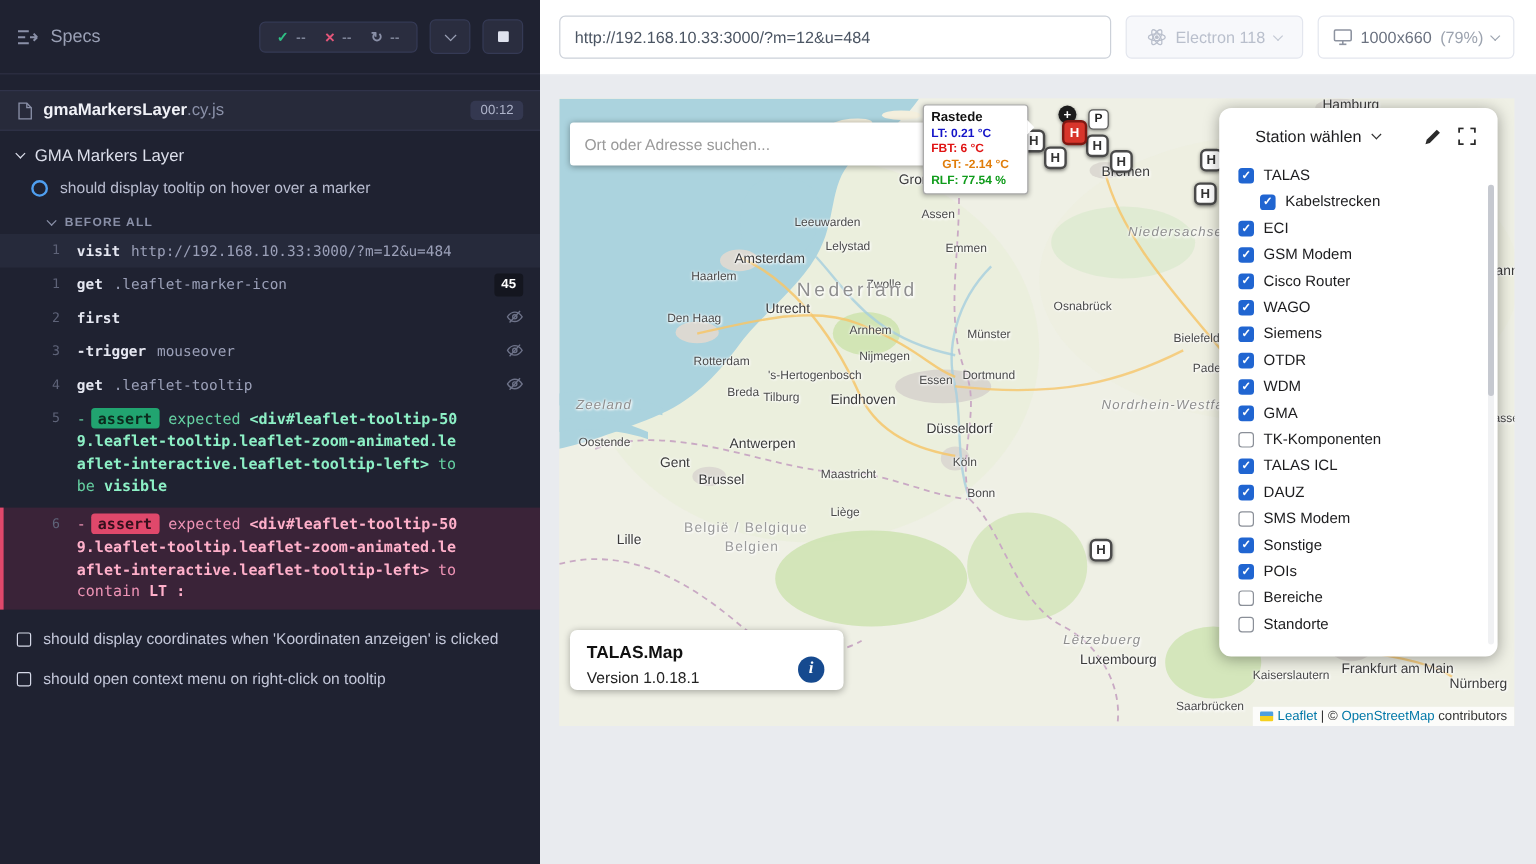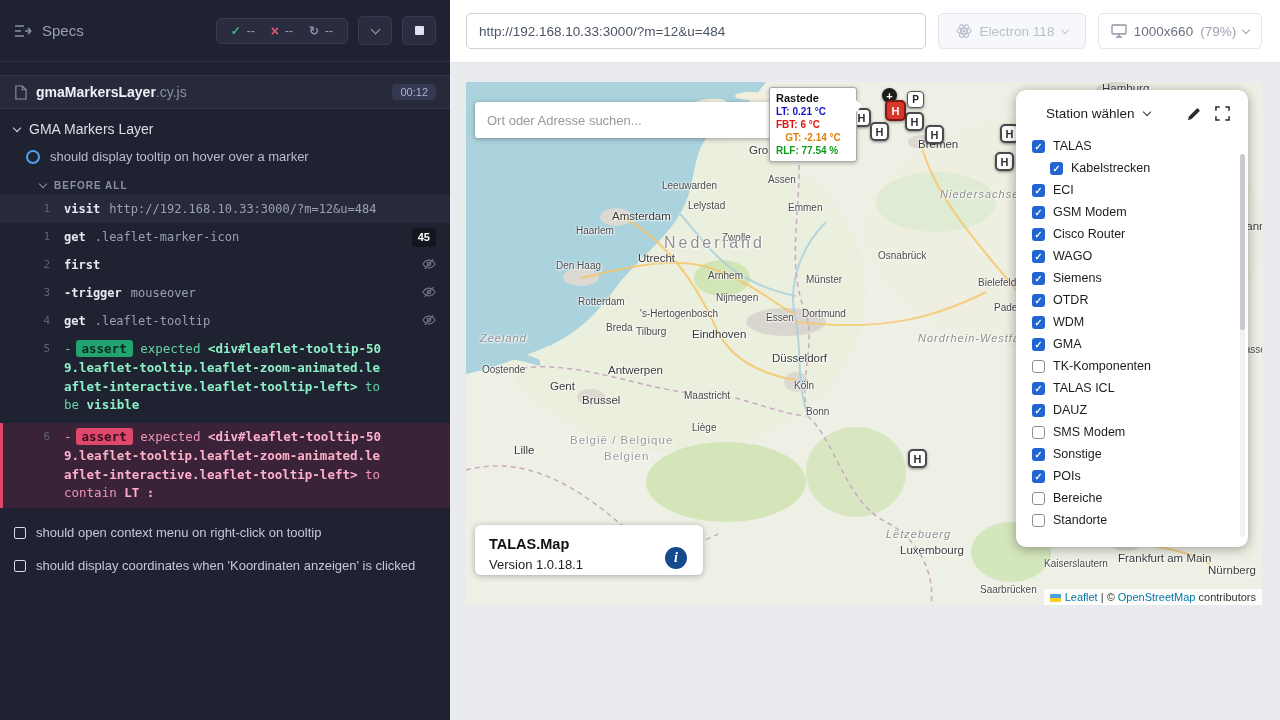--- a/index.html
+++ b/index.html
@@ -188,25 +188,25 @@
             <circle cx="8" cy="8" r="2"></circle>
             <path d="M3 13.5L13 2.5"></path>
           </svg></span></div>
       <div class="cmd passed"><span class="cmd-num">5</span><span class="cmd-body"><span class="cmd-prefix">-</span><span class="assert-badge">assert</span> <span class="seg">expected </span><span class="seg-b">&lt;div#leaflet-tooltip-509.leaflet-tooltip.leaflet-zoom-animated.leaflet-interactive.leaflet-tooltip-left&gt;</span><span class="seg"> to be </span><span class="seg-b">visible</span></span></div>
       <div class="cmd failed"><span class="cmd-num">6</span><span class="cmd-body"><span class="cmd-prefix">-</span><span class="assert-badge">assert</span> <span class="seg">expected </span><span class="seg-b">&lt;div#leaflet-tooltip-509.leaflet-tooltip.leaflet-zoom-animated.leaflet-interactive.leaflet-tooltip-left&gt;</span><span class="seg"> to contain </span><span class="seg-b">LT :</span></span></div>
     </div>
 
   <div id="pending-tests">
       <div class="pend-row">
         <span class="pend-box"></span>
-        <span>should open context menu on right-click on tooltip</span>
+        <span>should display coordinates when 'Koordinaten anzeigen' is clicked</span>
       </div>
       <div class="pend-row">
         <span class="pend-box"></span>
-        <span>should display coordinates when 'Koordinaten anzeigen' is clicked</span>
+        <span>should open context menu on right-click on tooltip</span>
       </div>
     </div>
 </div>
 
 <div class="pane">
   <div class="topbar">
     <input class="url-input" readonly="" value="http://192.168.10.33:3000/?m=12&amp;u=484" style="">
     <div class="browser-btn">
       <span style="display:flex">
         <svg width="16" height="16" viewBox="0 0 16 16" fill="none" stroke="#b9bfcc" stroke-width="1.1">

